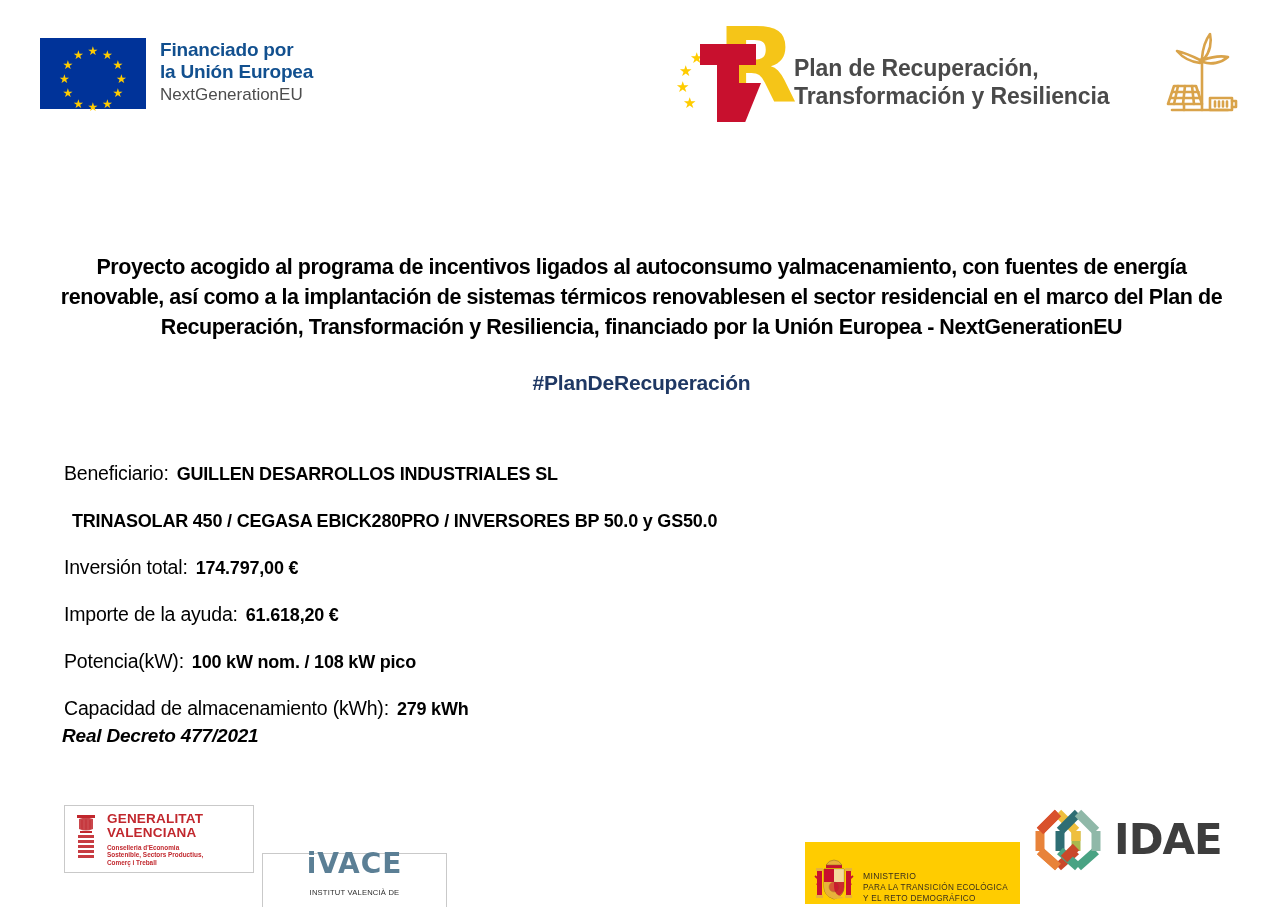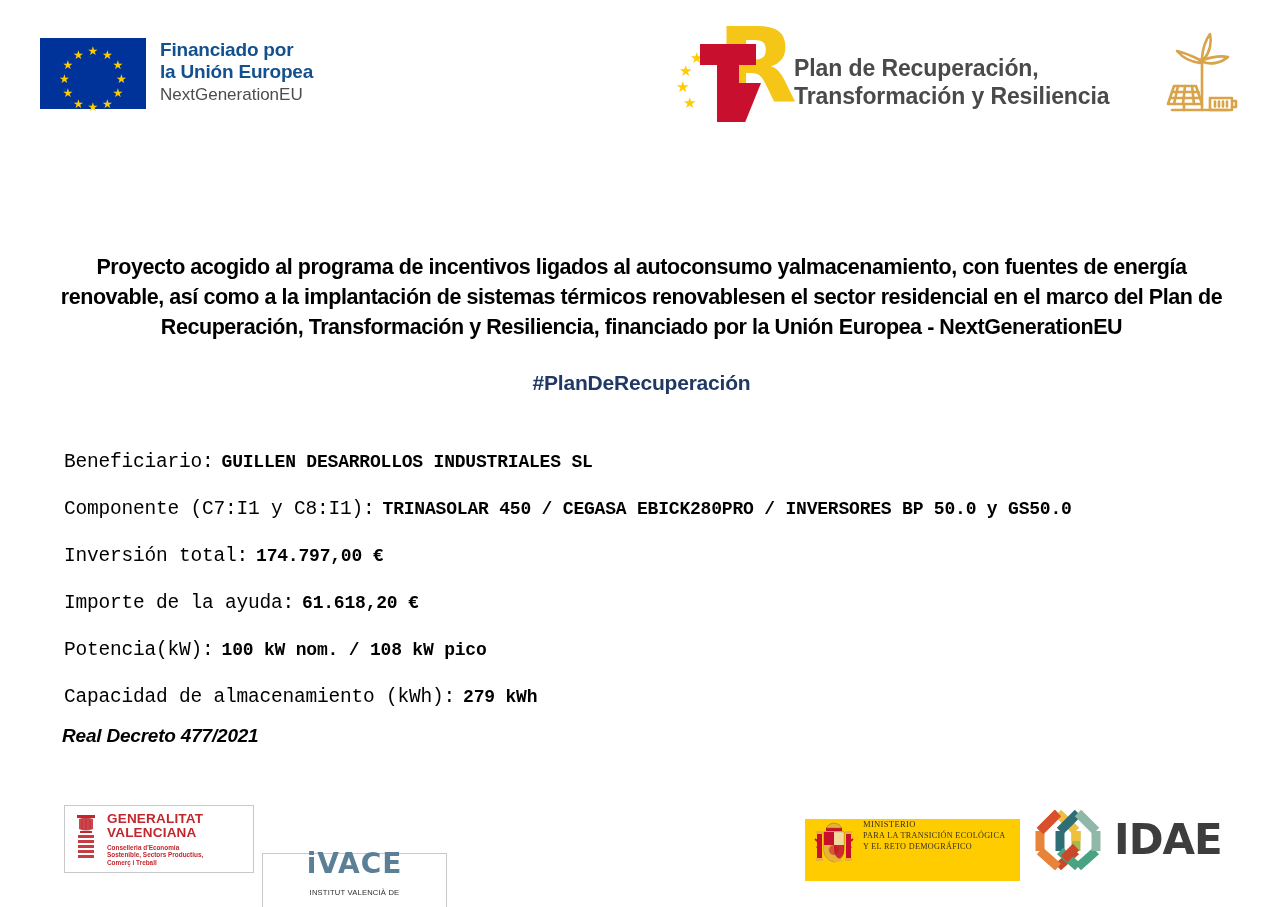--- a/index.html
+++ b/index.html
@@ -178,23 +178,22 @@
   
   .fields {
     position: absolute;
     top: 438px;
     left: 64px;
     width: 1170px;
   }
   .field-row {
     height: 47px;
     display: flex;
-    align-items: center;
+    align-items: flex-end;
     white-space: nowrap;
-    font-family: Liberation Mono, monospace;
   }
   .field-label {
     font-size: 19.5px;
     font-weight: normal;
     letter-spacing: -0.2px;
     color: #000;
   }
   .field-value {
     font-size: 18px;
     font-weight: bold;
@@ -272,28 +271,27 @@
     line-height: 9.6px;
     color: #2b2b2b;
     text-align: center;
     margin-top: 10px;
     letter-spacing: 0.2px;
   }
 
   
   .minist-box {
     position: absolute;
-    left: 805px; top: 819px;
+    left: 805px; top: 842px;
     width: 215px; height: 62px;
     background: #FFCC00;
     display: flex;
-    align-items: flex-start;
+    align-items: flex-end;
     box-sizing: border-box;
     padding-left: 8px;
-    font-family: Liberation Serif, serif;
   }
   .coa { width: 42px; height: 48px; flex: 0 0 auto; }
   .minist-txt {
     margin-left: 8px;
     color: #3a2f1b;
     font-size: 8.2px;
     line-height: 11px;
     letter-spacing: 0.3px;
   }
   .minist-txt .m1 { font-size: 8.6px; }
@@ -394,21 +392,20 @@
 <div class="hashtag">#PlanDeRecuperación</div>
 
 <div class="fields">
 
   <div class="field-row">
     <span class="field-label">Beneficiario:</span>
     <span class="field-value">GUILLEN DESARROLLOS INDUSTRIALES SL</span>
   </div>
 
   <div class="field-row">
-    <span class="field-label">Componente (C7:I1 y C8:I1):</span>
     <span class="field-value">TRINASOLAR 450 / CEGASA EBICK280PRO / INVERSORES BP 50.0 y GS50.0</span>
   </div>
 
   <div class="field-row">
     <span class="field-label">Inversión total:</span>
     <span class="field-value">174.797,00 €</span>
   </div>
 
   <div class="field-row">
     <span class="field-label">Importe de la ayuda:</span>

